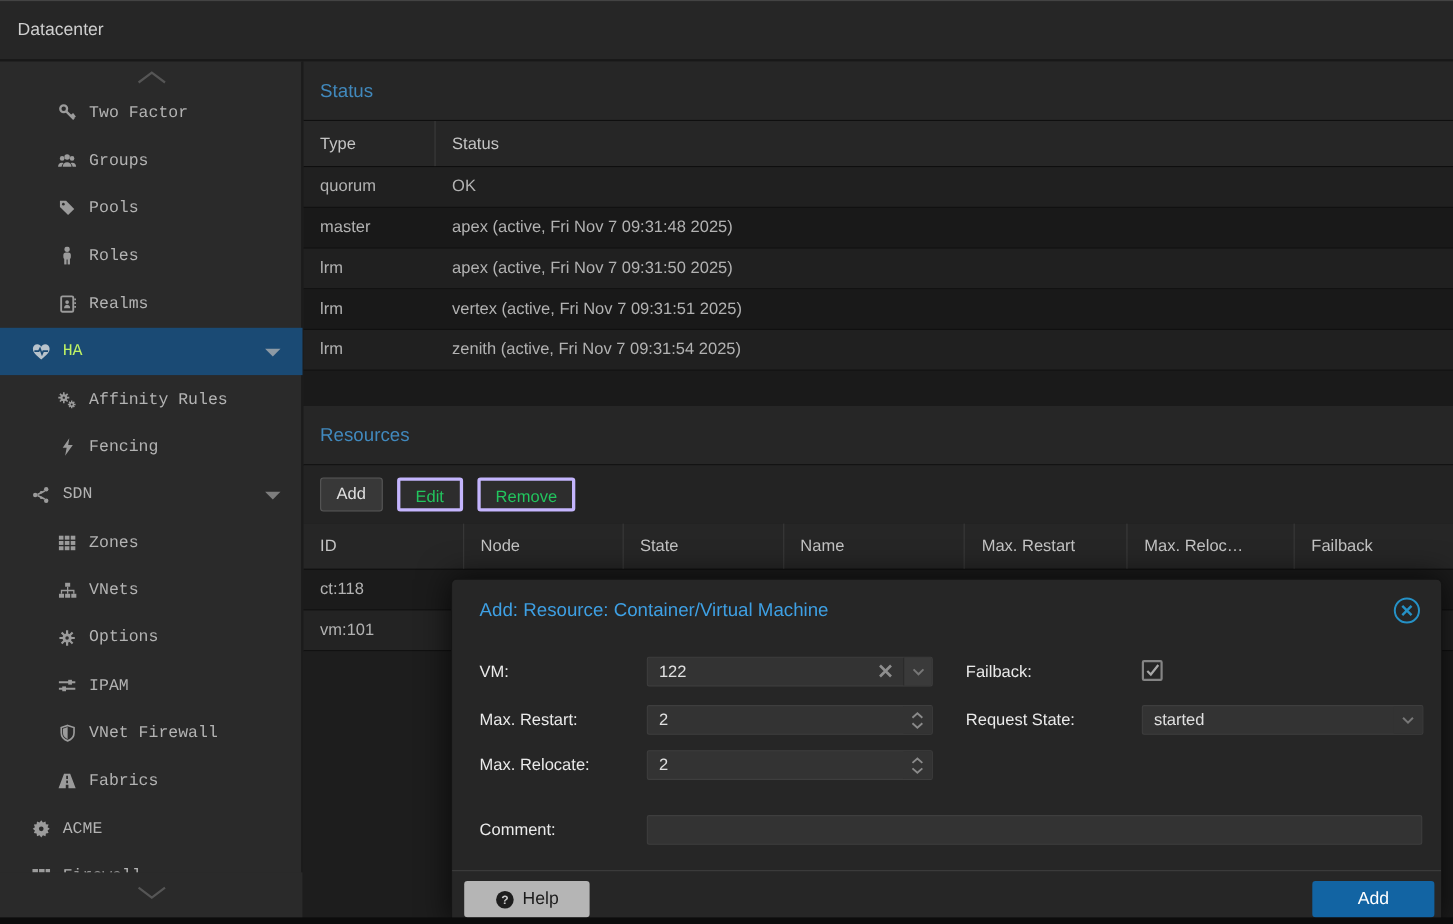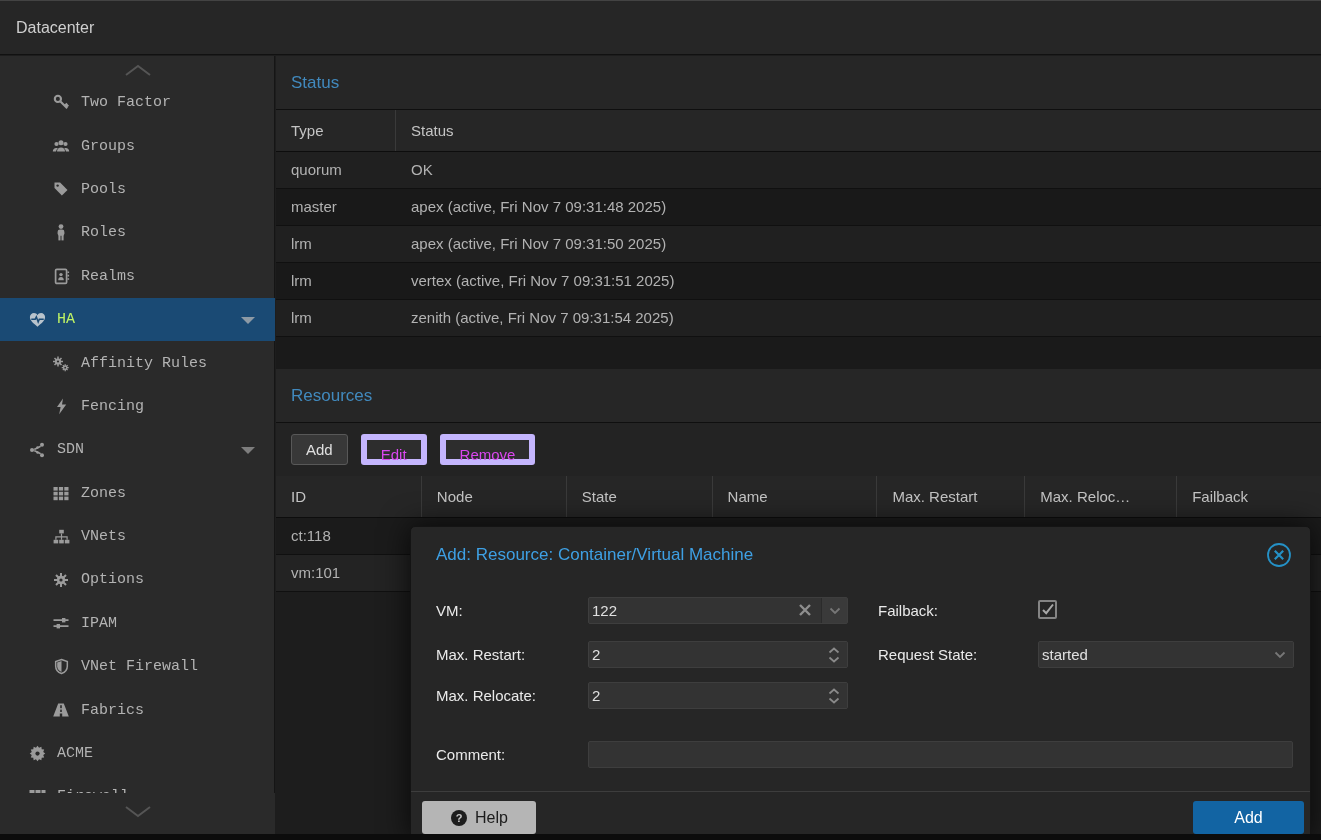--- a/index.html
+++ b/index.html
@@ -64,40 +64,40 @@
   .status-rows .grid-row:nth-child(odd) { background:#202020; }
   .status-rows .grid-row:nth-child(even) { background:#191919; }
   .gap { height:32px; background:#1a1a1a; }
 
   .toolbar { height:53px; background:#232323; display:flex; align-items:center; padding-left:15px; }
   .tb-btn {
     height:31px; padding:0 14px; margin-right:13px; border-radius:3px;
     font-size:15px; line-height:29px;
   }
   .tb-btn.enabled { background:#383838; border:1px solid #585858; color:#e0e0e0; }
-  .tb-btn.disabled { background:#2d2d2d; border:6px solid #c4b5fd; color:#d946ef; }
+  .tb-btn.disabled { background:#2d2d2d; border:3px solid #c4b5fd; color:#22c55e; }
 
   .res-rows .grid-row:nth-child(1) { background:#1b1b1b; }
   .res-rows .grid-row:nth-child(2) { background:#232323; }
 
   
   .dialog {
     left:410px; top:526px; width:901px; height:314px;
     background:#262626; border:1px solid #141414; border-radius:5px 5px 0 0;
     box-shadow:0 0 30px rgba(0,0,0,.75); z-index:10;
   }
   .dialog .dlg-title {
     position:absolute; left:25px; top:0; line-height:55px;
     color:#3ea0e4; font-size:17px;
   }
   .dlg-close { position:absolute; right:18px; top:15px; width:26px; height:26px; cursor:pointer; }
   .dlg-label { position:absolute; color:#eaeaea; line-height:27px; }
   .field {
     position:absolute; height:27px; background:#333333; border:1px solid #3e3e3e;
-    color:#e0e0e0; line-height:25px; padding-left:3px; border-radius:2px;
+    color:#e0e0e0; line-height:25px; padding-left:10px; border-radius:2px;
   }
   .field .trigger {
     position:absolute; right:0; top:0; width:26px; height:25px;
     background:#3a3a3a; border-left:1px solid #2b2b2b;
     display:flex; align-items:center; justify-content:center; flex-direction:column;
   }
   .field .clear-x { position:absolute; right:33px; top:3px; }
   .checkbox {
     position:absolute; width:19px; height:19px; border:2px solid #848484; border-radius:2px;
     display:flex; align-items:center; justify-content:center;

